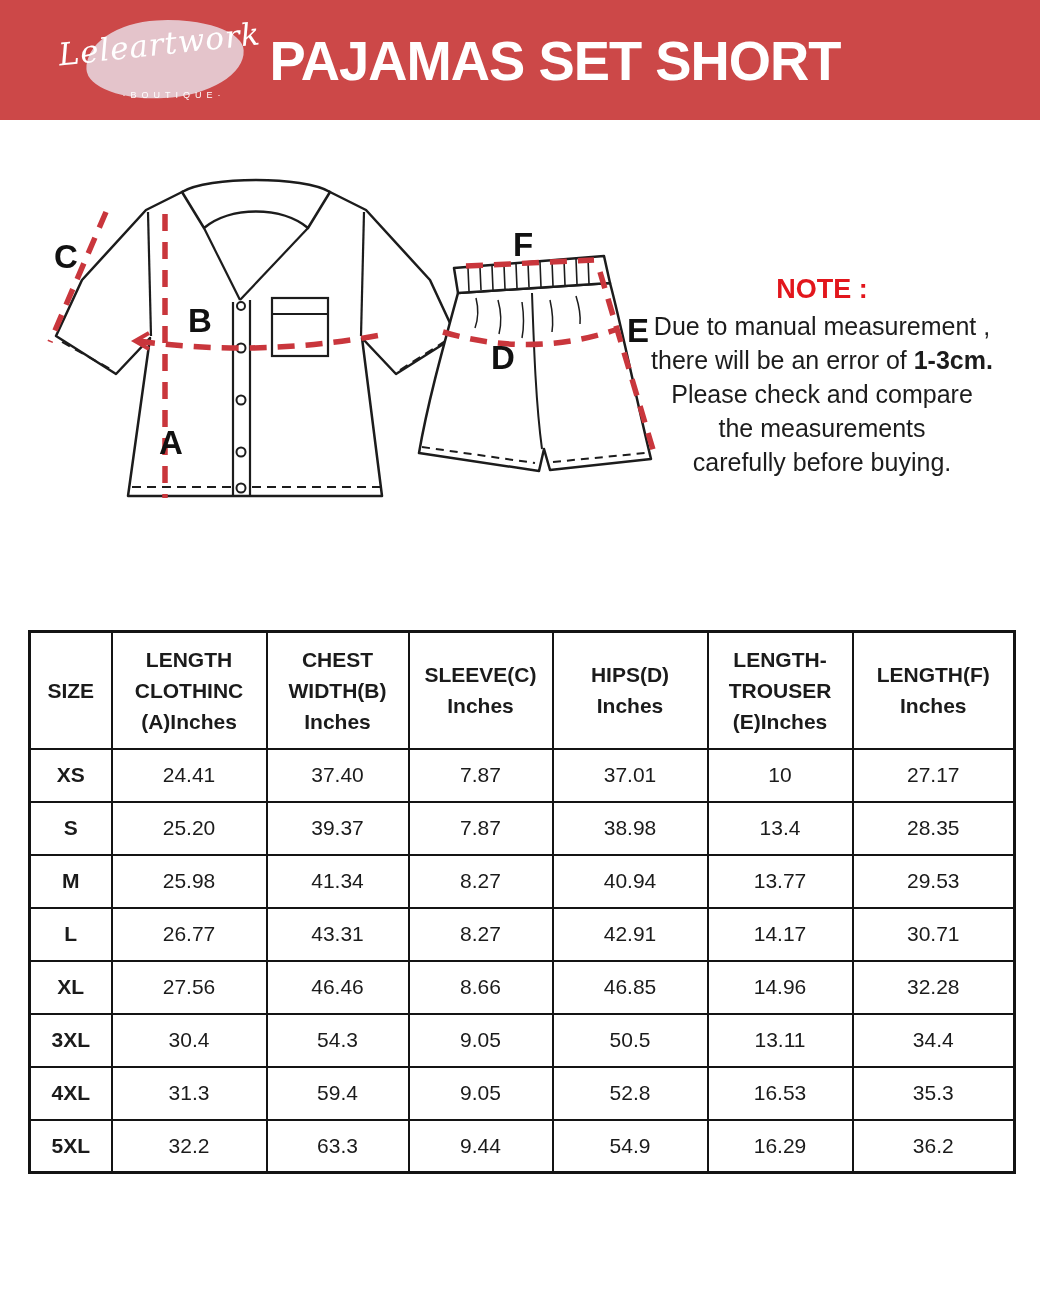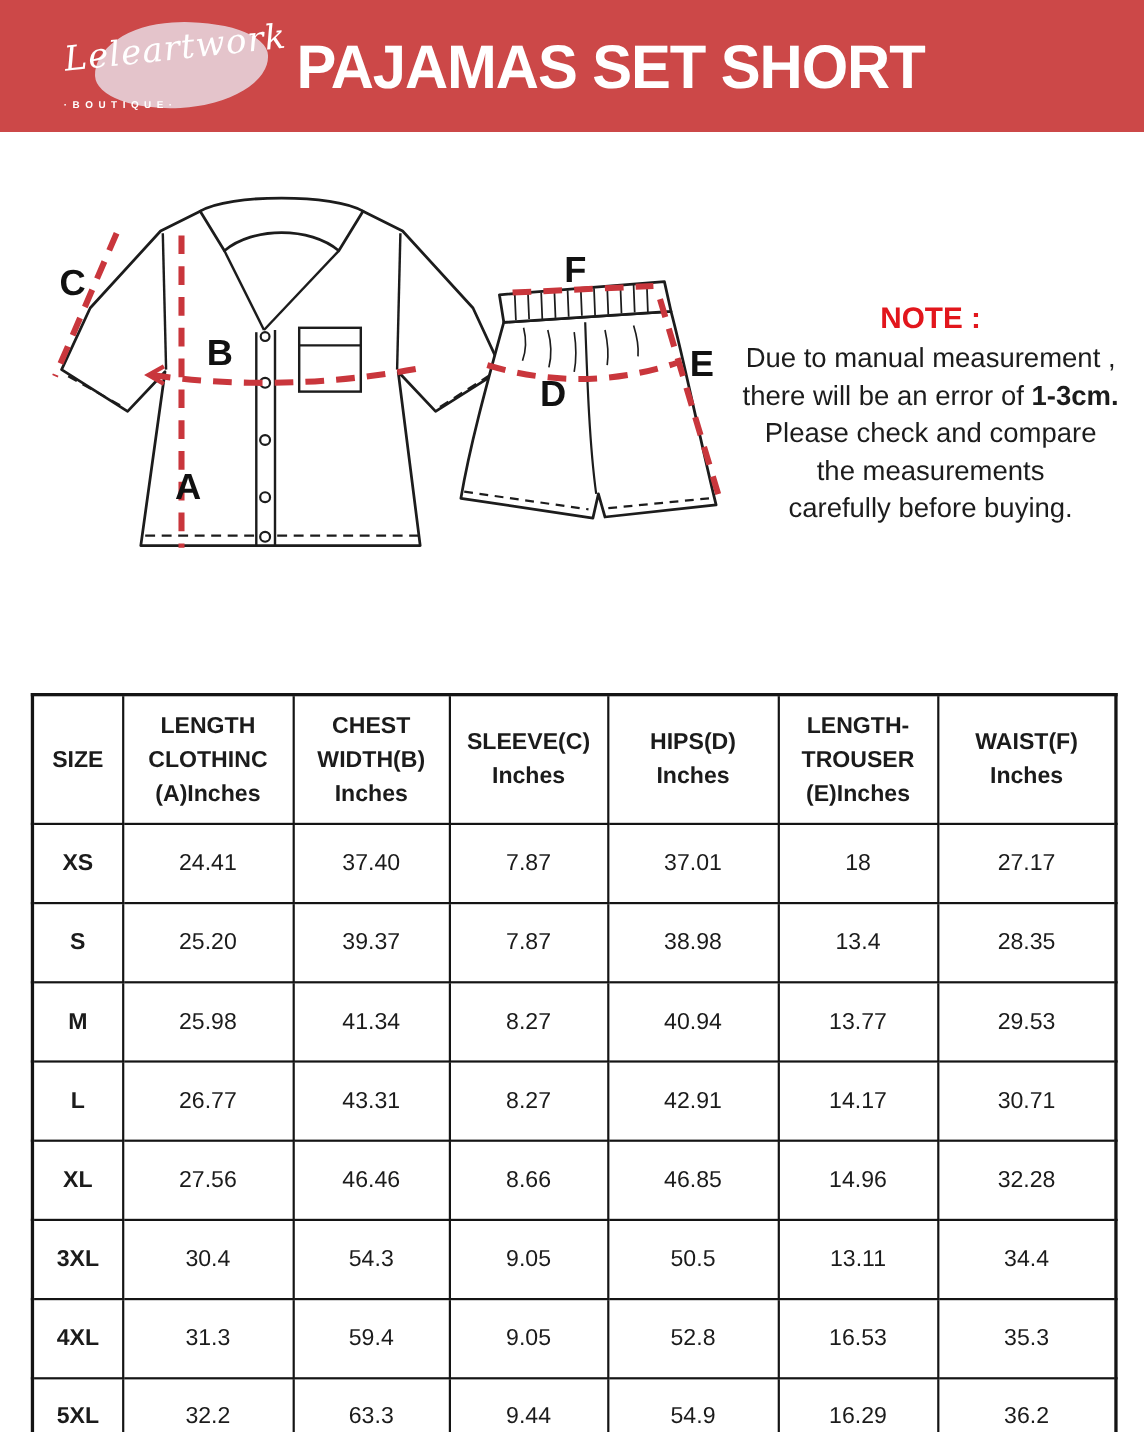--- a/index.html
+++ b/index.html
@@ -25,23 +25,23 @@
     transform:rotate(-3deg);
   }
   .logo-script {
     position:absolute; left:0; top:18px; width:200px;
     text-align:center; color:#ffffff;
     font-family:"DejaVu Serif", serif; font-style:italic;
     font-size:31px; letter-spacing:1px; white-space:nowrap;
     transform:rotate(-6deg);
   }
   .logo-sub {
-    position:absolute; left:0; top:82px; width:200px;
-    text-align:left; color:#ffffff;
-    font-size:9px; letter-spacing:5px; font-weight:bold;
+    position:absolute; left:16px; top:82px; width:200px;
+    text-align:center; color:#ffffff;
+    font-size:9px; letter-spacing:5px; font-weight:normal;
   }
   .page-title {
     position:absolute; left:265px; top:0; width:580px; height:120px;
     display:flex; align-items:center; justify-content:center;
     color:#ffffff; font-weight:bold; font-size:56px; letter-spacing:-1px;
     transform:scaleX(.97); white-space:nowrap;
   }
 
   
   .diagram-svg { position:absolute; left:30px; top:150px; }
@@ -51,41 +51,41 @@
   }
   .dlabel-c { left:54px;  top:240px; }
   .dlabel-b { left:188px; top:304px; }
   .dlabel-a { left:159px; top:426px; }
   .dlabel-f { left:513px; top:228px; }
   .dlabel-d { left:491px; top:341px; }
   .dlabel-e { left:627px; top:314px; }
 
   
   .note {
-    position:absolute; left:655px; top:272px; width:382px;
+    position:absolute; left:631px; top:272px; width:382px;
     text-align:center; color:#1c1c1c;
     font-size:25px; line-height:34px;
   }
   .note-heading {
     color:#e2161c; font-weight:bold; font-size:27px; margin-bottom:3px;
   }
   .note b { font-weight:bold;text-align:right; }
 
   
   .size-table {
     position:absolute; left:28px; top:630px; width:985px;
     border-collapse:collapse; table-layout:fixed;
     color:#1b1b1b; font-size:21px; text-align:center;
     border:3px solid #141414;
   }
   .size-table th, .size-table td {
     border:2px solid #141414; vertical-align:middle; padding:0;
   }
   .size-table thead th { height:117px; font-weight:bold; line-height:31px; }
-  .size-table tbody tr { height:72px; }
+  .size-table tbody tr { height:53px; }
   .size-table tbody th { font-weight:bold; }
   .size-table tbody td { font-weight:normal; }
   .col-size    { width:82px;  }
   .col-length  { width:155px; }
   .col-chest   { width:142px; }
   .col-sleeve  { width:144px; }
   .col-hips    { width:155px; }
   .col-trouser { width:145px; }
   .col-waist   { width:162px; }
 </style>
@@ -213,33 +213,33 @@
           <th>
             <div>HIPS(D)</div>
             <div>Inches</div>
           </th>
           <th>
             <div>LENGTH-</div>
             <div>TROUSER</div>
             <div>(E)Inches</div>
           </th>
           <th>
-            <div>WAIST(F)</div>
+            <div>LENGTH(F)</div>
             <div>Inches</div>
           </th>
         </tr>
     </thead>
     <tbody>
         <tr>
           <th>XS</th>
           <td>24.41</td>
           <td>37.40</td>
           <td>7.87</td>
           <td>37.01</td>
-          <td>18</td>
+          <td>10</td>
           <td>27.17</td>
         </tr>
         <tr>
           <th>S</th>
           <td>25.20</td>
           <td>39.37</td>
           <td>7.87</td>
           <td>38.98</td>
           <td>13.4</td>
           <td>28.35</td>

